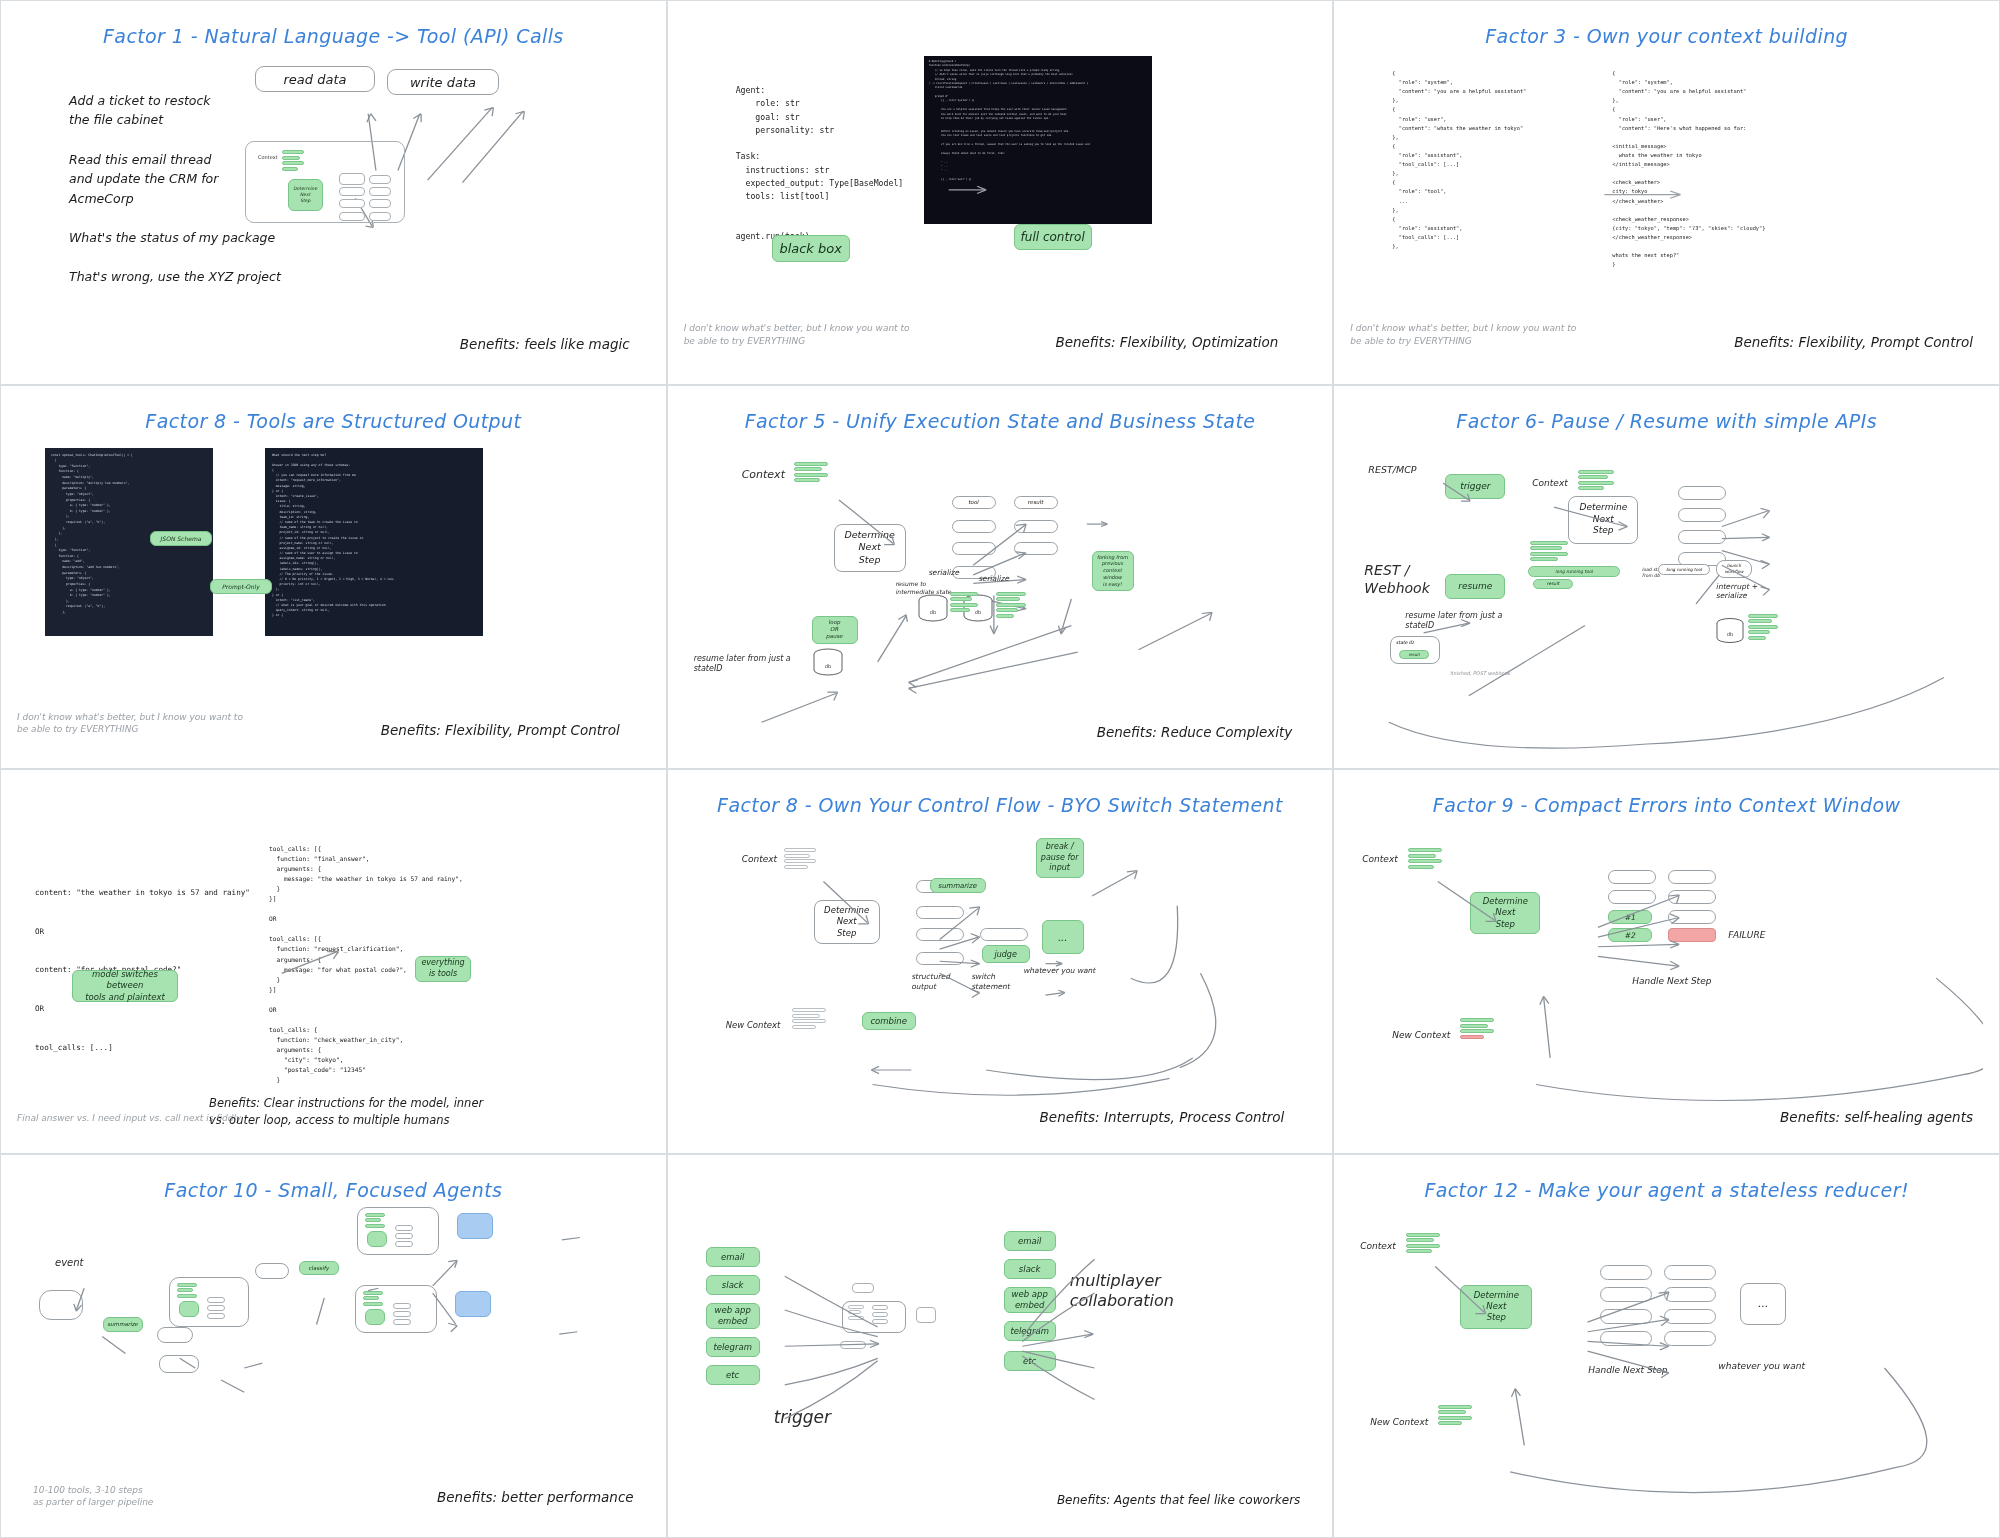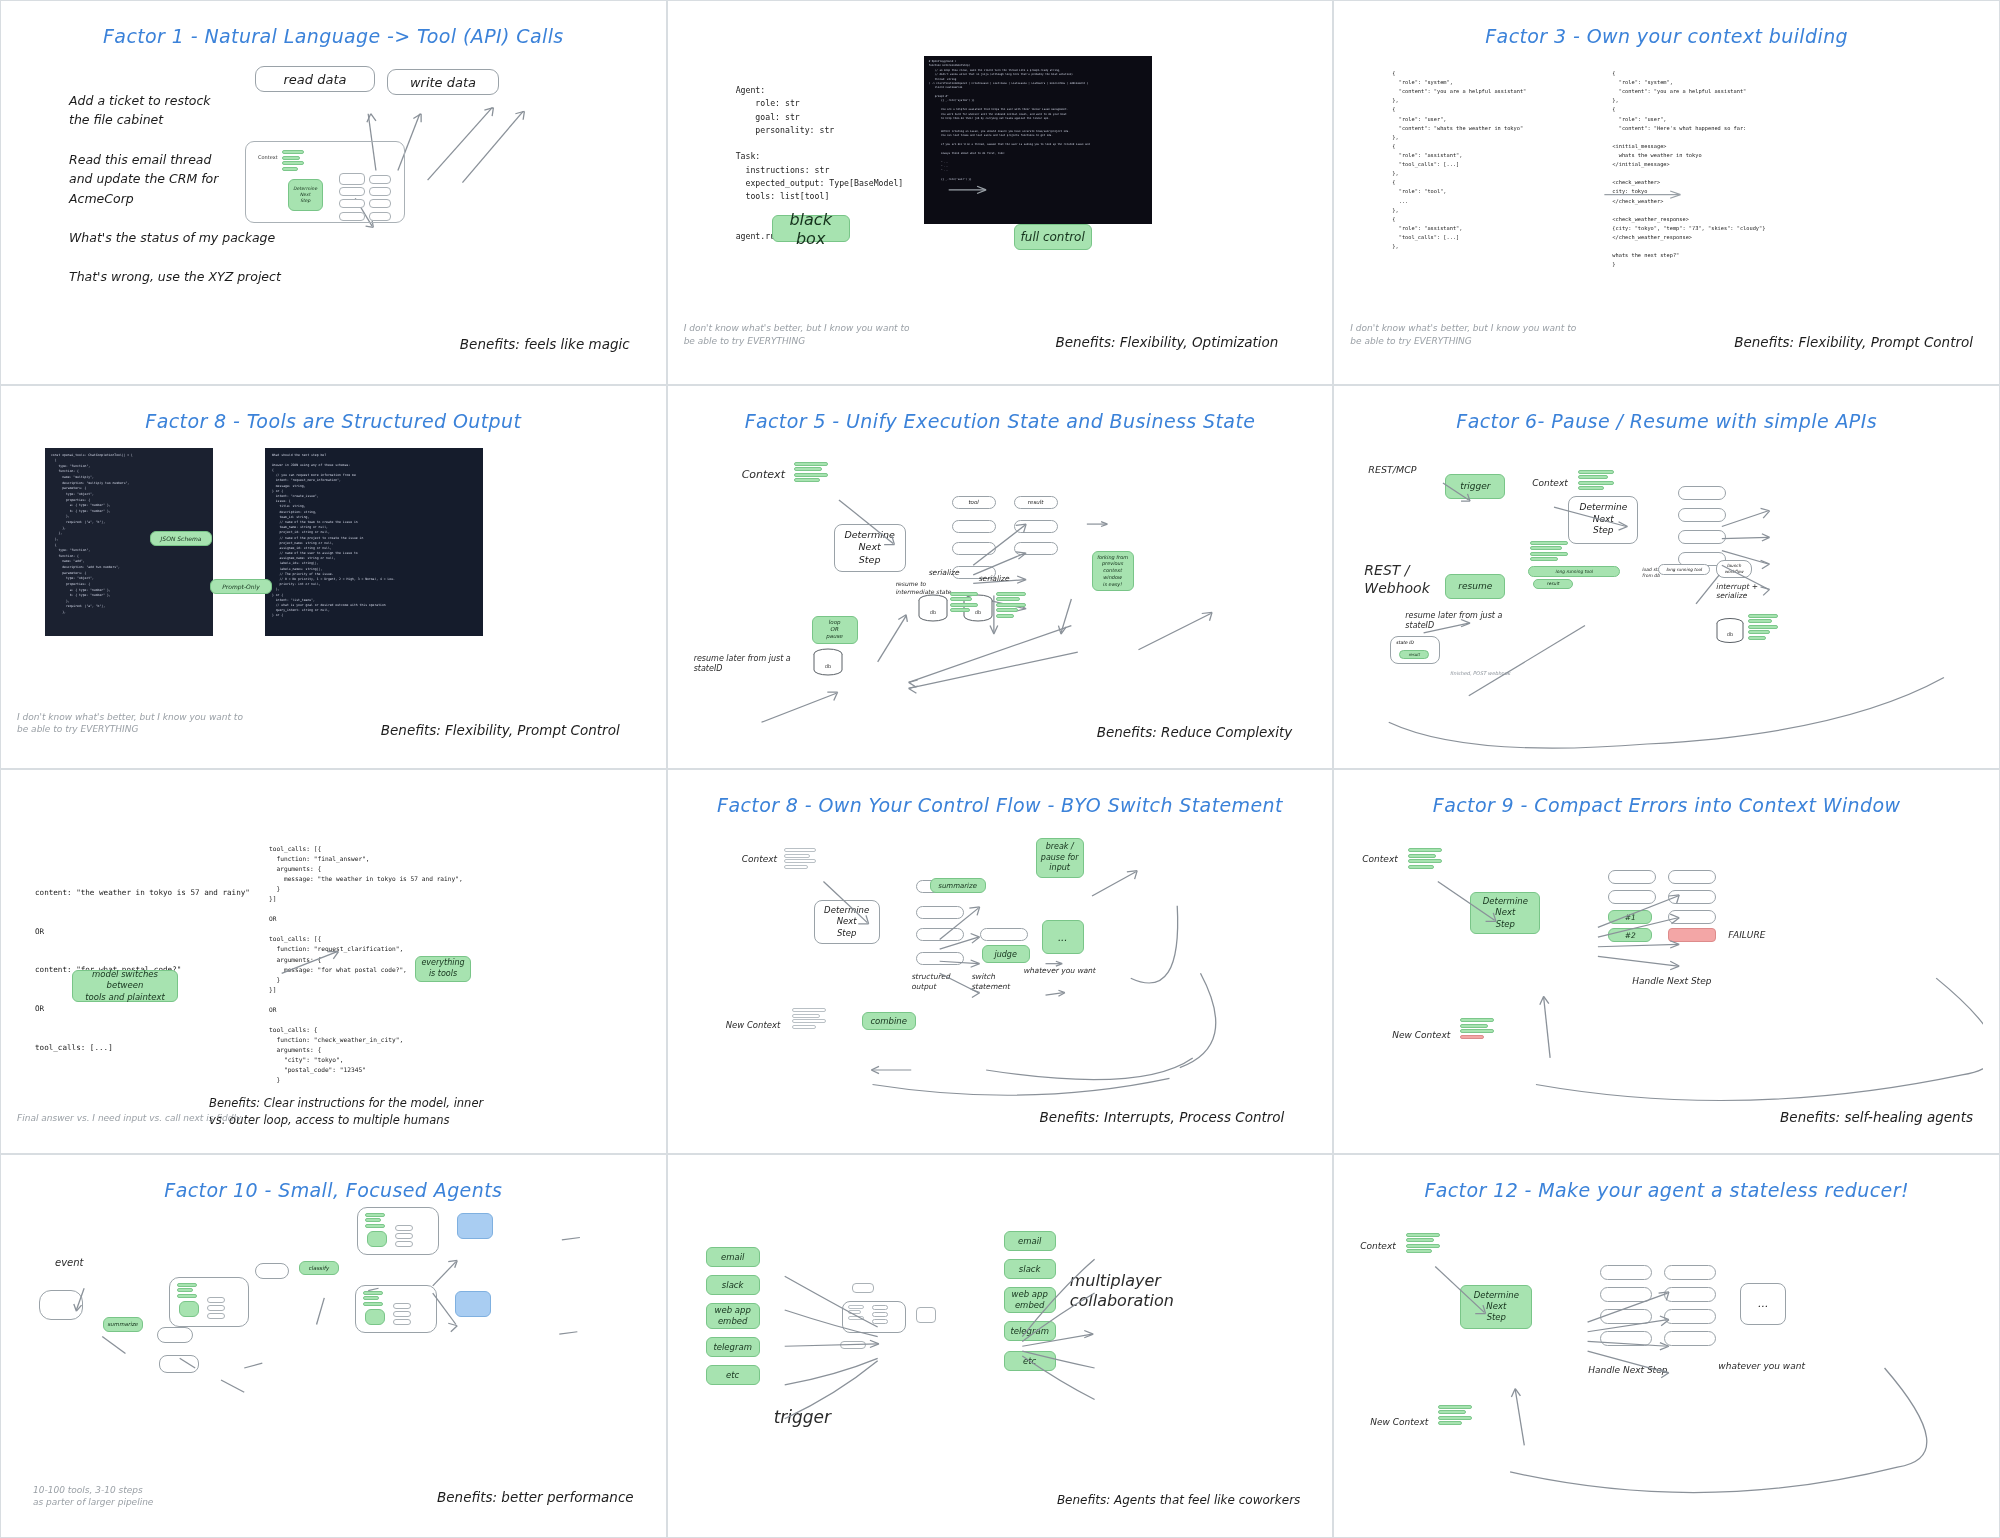--- a/index.html
+++ b/index.html
@@ -143,21 +143,21 @@
         " ...
         " ...
 
         {{ _.role("user") }}</div>
     <svg class="ink" viewBox="0 0 490 300" preserveAspectRatio="none">
       <g stroke="#9aa1a7" fill="none" stroke-width="1">
             <path d="M205 148 L233 148"></path>
             <path d="M234 148 l-7 -3 m7 3 l-7 3"></path>
           </g>
     </svg>
-    <div class="gbox" style="position:absolute;left:88px;top:204px;width:78px;height:27px;font-size:16px">black box</div>
+    <div class="gbox" style="position:absolute;left:88px;top:224px;width:78px;height:27px;font-size:13px">black box</div>
     <div class="gbox" style="position:absolute;left:330px;top:213px;width:78px;height:26px;font-size:12px">full control</div>
     <div class="foot" style="white-space:pre-line;left:0px;bottom:26px">I don't know what's better, but I know you want to
 be able to try EVERYTHING</div>
     <div class="benefits" style="right:38px;bottom:24px">Benefits: Flexibility, Optimization</div>
   </div>
     </div>
 
   <div class="slide">
       <div class="inner">
     <div class="title">Factor 3 - Own your context building</div>

